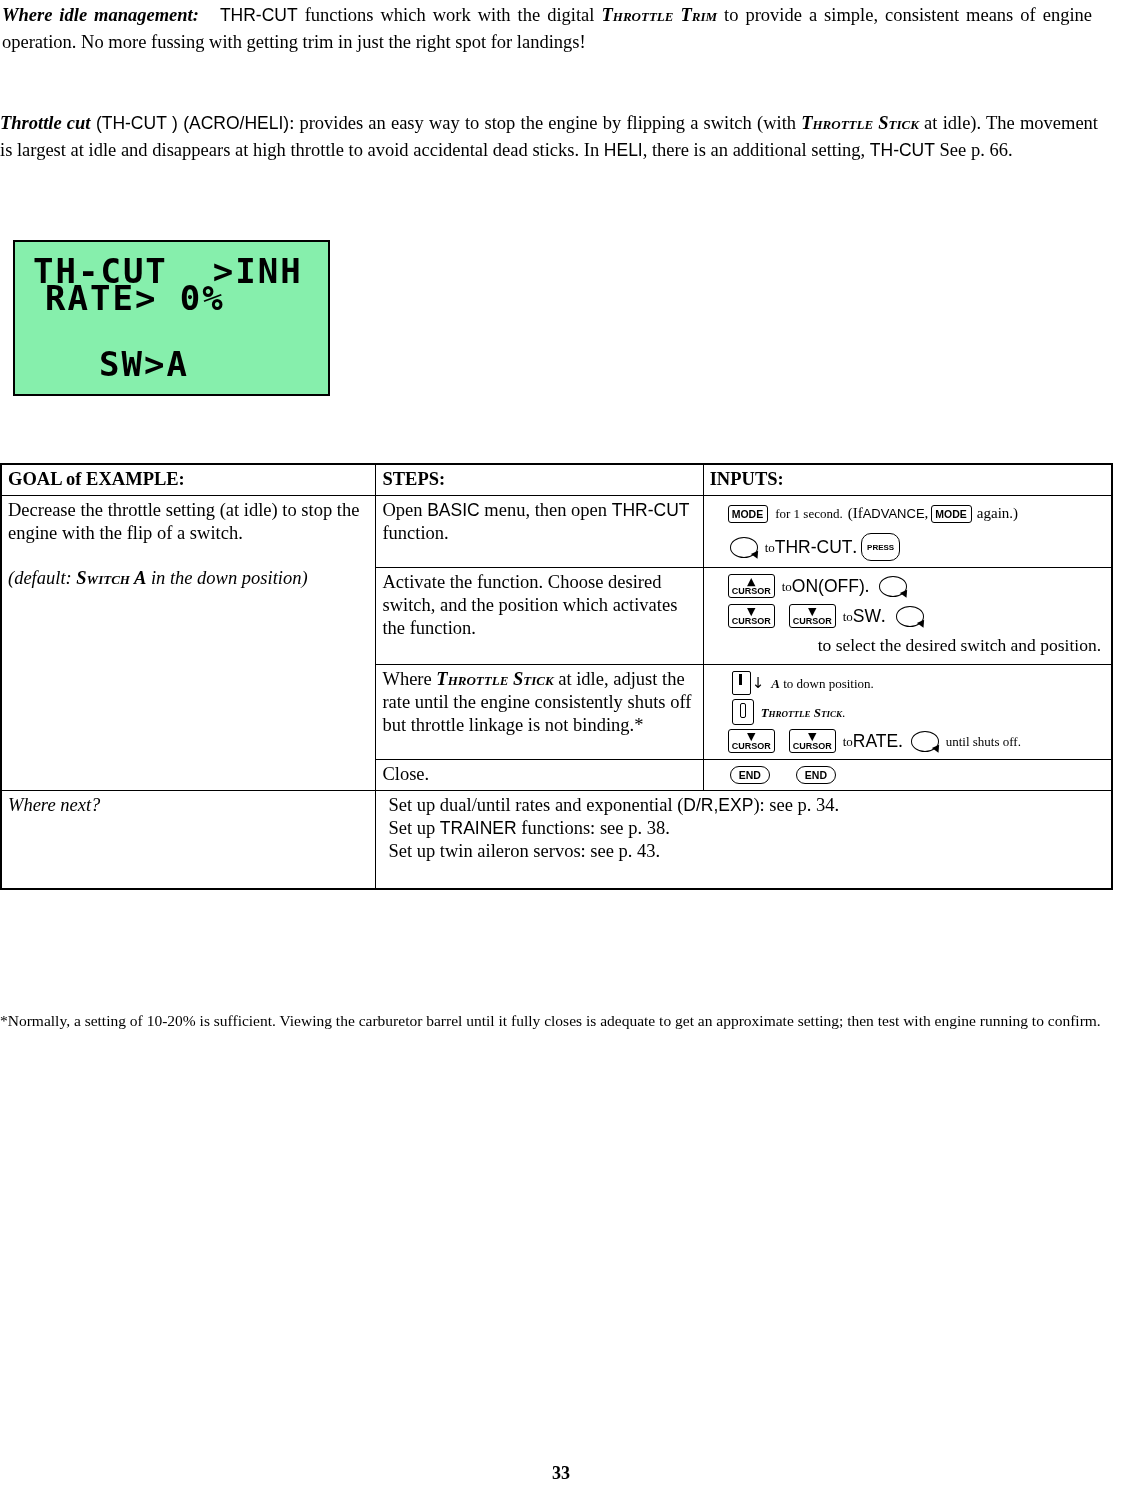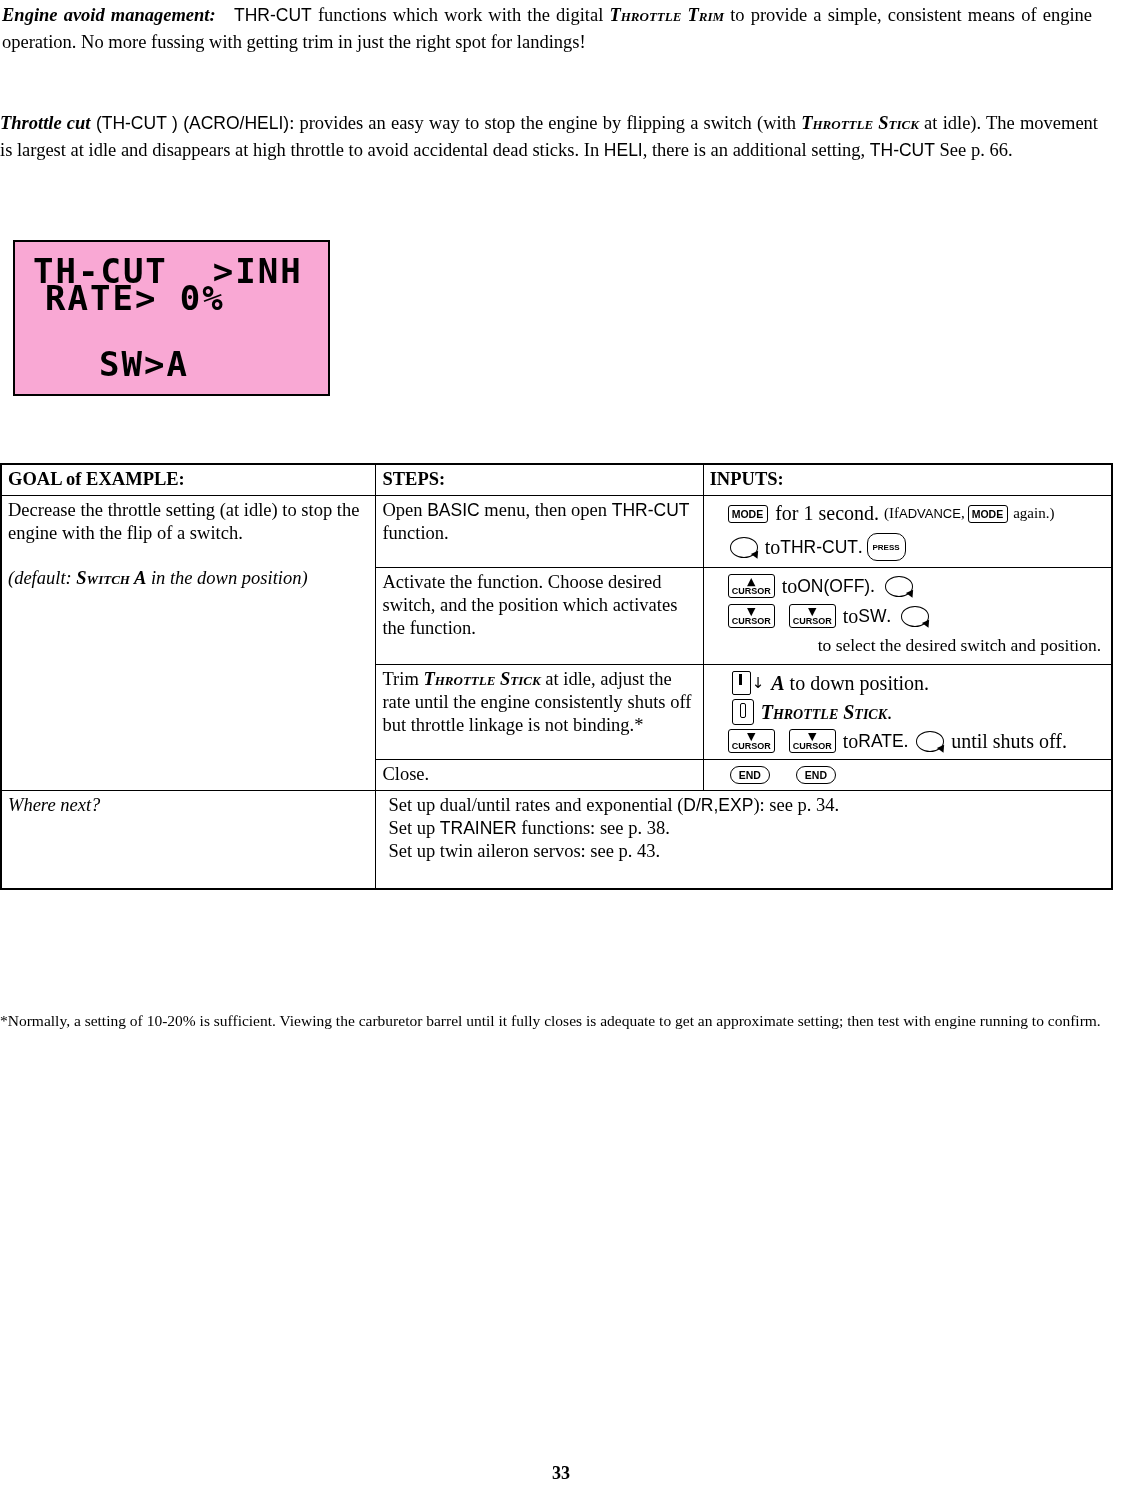--- a/index.html
+++ b/index.html
@@ -43,21 +43,21 @@
   .sans { font-family: "Liberation Sans", sans-serif; }
 
   
   #lcd-box {
     position: absolute;
     left: 13px;
     top: 240px;
     width: 313px;
     height: 152px;
     border: 2px solid #000;
-    background: #f9a8d4;
+    background: #86efac;
   }
   .lcd-line {
     position: absolute;
     font-family: "DejaVu Sans Mono", monospace;
     font-weight: bold;
     font-size: 34px;
     letter-spacing: 2px;
     color: #000;
     white-space: pre;
   }
@@ -202,21 +202,21 @@
     position: absolute;
     left: 6px; top: 2px;
     width: 3px; height: 11px;
     background: #000;
   }
   .down-arrow {
     font-family: "DejaVu Sans", sans-serif;
     font-size: 15px;
     margin-left: 1px;
   }
-  .inp-text { margin-left: 7px; font-size: 20px; }
+  .inp-text { margin-left: 7px; font-size: 13px; }
   .inp-text-sm { margin-left: 5px; font-size: 15px; }
   .note-line { font-size: 17.5px; line-height: 30px; }
 
   .wn-cell {
     font-size: 18.5px;
     line-height: 25px;
   }
   .wn-label {
     font-style: italic;
     font-size: 18.5px;
@@ -242,21 +242,21 @@
     font-weight: bold;
     font-size: 18px;
   }
 </style>
 </head>
 <body>
 
 <div class="page">
 
   <div class="para" id="para-idle">
-    <span class="b-ital">Engine avoid management:</span>
+    <span class="b-ital">Where idle management:</span>
     &nbsp;&nbsp;<span class="sans" style="font-size:17.5px">THR-CUT</span><span> functions which work with the digital </span><span class="sc">Throttle Trim</span><span> to provide a simple, consistent means of engine operation. No more fussing with getting trim in just the right spot for landings!</span>
   </div>
 
   <div class="para" id="para-thcut">
     <span class="b-ital">Throttle cut</span><span class="sans" style="font-size:17.5px"> (TH-CUT ) (ACRO/HELI)</span><span>: provides an easy way to stop the engine by flipping a switch (with </span><span class="sc">Throttle Stick</span><span> at idle). The movement is largest at idle and disappears at high throttle to avoid accidental dead sticks. In </span><span class="sans" style="font-size:17.5px">HELI</span><span>, there is an additional setting, </span><span class="sans" style="font-size:17.5px">TH-CUT</span><span>  See p. 66.</span>
   </div>
 
   <div id="lcd-box">
     <div class="lcd-line" id="lcd-l1">TH-CUT  &gt;INH</div>
     <div class="lcd-line" id="lcd-l2">RATE&gt; 0%</div>
@@ -325,21 +325,21 @@
               <span class="sans" style="font-size:17.5px">SW</span>
               <span style="font-size:18px">.</span>
           <span class="dial" style="margin-left:10px;"></span>
         </div>
         <div class="note-line" style="margin-left:108px; margin-top:2px;">to select the desired switch and position.</div>
       </td>
     </tr>
 
     <tr>
       <td class="col-steps">
-        <span>Trim </span><span class="sc">Throttle Stick</span><span> at idle, adjust the rate until the engine consistently shuts off but throttle linkage is not binding.*</span>
+        <span>Where </span><span class="sc">Throttle Stick</span><span> at idle, adjust the rate until the engine consistently shuts off but throttle linkage is not binding.*</span>
       </td>
       <td class="col-inputs">
         <div class="inp-row" style="margin-left:22px;">
           <span class="stick-sw"></span>
           <span class="down-arrow">↓</span>
           <span class="inp-text"><span class="b-ital">A</span><span> to down position.</span></span>
         </div>
         <div class="inp-row" style="margin-left:22px; margin-top:4px;">
           <span class="stick"></span>
           <span class="inp-text"><span class="sc">Throttle Stick</span><span>.</span></span>

